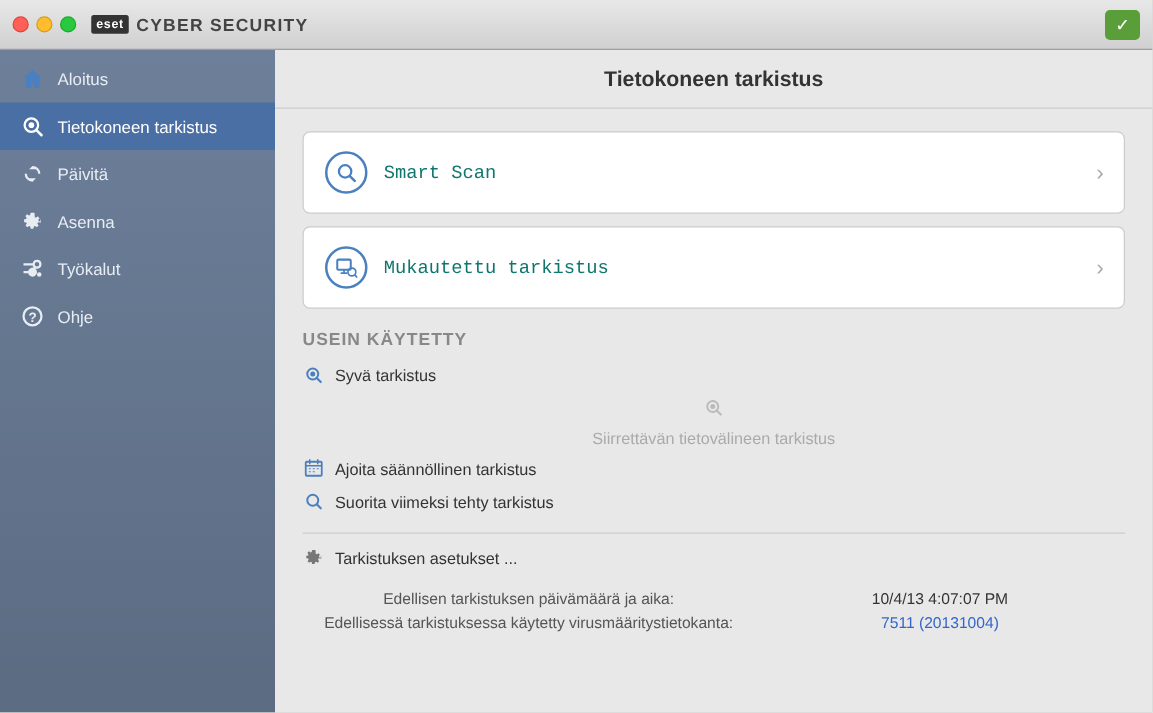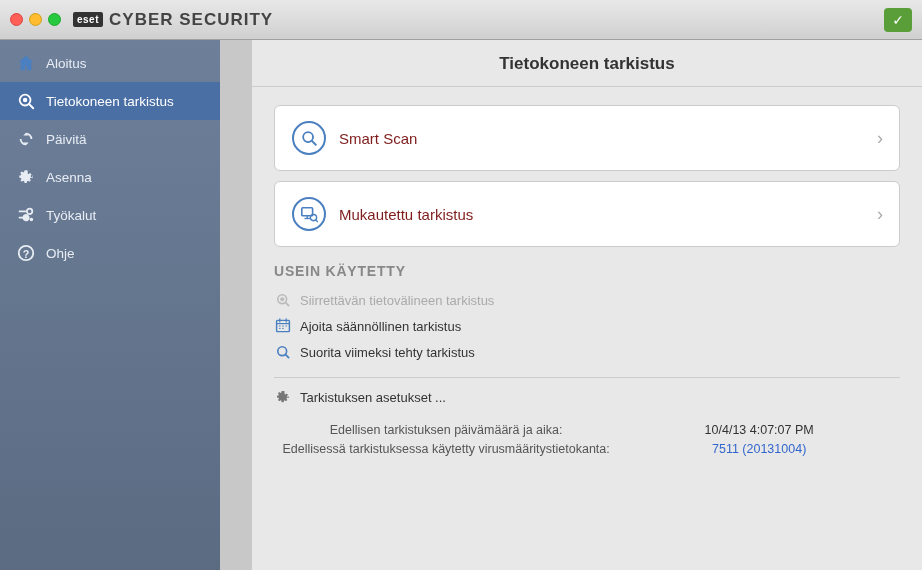--- a/index.html
+++ b/index.html
@@ -45,21 +45,21 @@
     .eset-badge {
       background: #333;
       color: #fff;
       font-size: 10px;
       font-weight: bold;
       padding: 2px 4px;
       border-radius: 2px;
       letter-spacing: 0.5px;
     }
     .titlebar-title {
-      font-size: 17px;
+      font-size: 14px;
       font-weight: 600;
       color: #444;
       letter-spacing: 1px;
     }
     .titlebar-checkmark {
       position: absolute;
       right: 10px;
       width: 28px;
       height: 24px;
       background: #5a9e3a;
@@ -68,21 +68,20 @@
       align-items: center;
       justify-content: center;
       color: white;
       font-size: 14px;
     }
 
     
     .app-body {
       display: flex;
       height: calc(570px - 40px);
-      gap: 32px;
     }
 
     
     .sidebar {
       width: 220px;
       background: linear-gradient(to bottom, #6e7f9a, #5a6b82);
       display: flex;
       flex-direction: column;
       padding-top: 4px;
     }
@@ -156,21 +155,22 @@
       display: flex;
       align-items: center;
       justify-content: center;
       flex-shrink: 0;
       margin-right: 12px;
     }
     .scan-card-label {
       flex: 1;
       font-size: 15px;
       font-weight: 500;
-      color: #7f1d1d;
+      color: #0f766e;
+      font-family: Liberation Mono, monospace;
     }
     .scan-card-arrow {
       color: #aaa;
       font-size: 18px;
     }
 
     
     .section-label {
       font-size: 14px;
       font-weight: 700;
@@ -190,20 +190,21 @@
       align-items: center;
       gap: 8px;
       padding: 4px 0;
       font-size: 13px;
       color: #333;
       cursor: pointer;
     }
     .quick-list-item.disabled {
       color: #aaa;
       cursor: default;
+      flex-direction: column;
     }
     .quick-item-icon {
       width: 18px;
       height: 18px;
       display: flex;
       align-items: center;
       justify-content: center;
       flex-shrink: 0;
     }
 
@@ -393,20 +394,30 @@
           </div>
         </div>
         <span class="scan-card-label">Mukautettu tarkistus</span>
         <span class="scan-card-arrow">›</span>
       </div>
 
       <div class="section-label">USEIN KÄYTETTY</div>
 
       <ul class="quick-list">
 
+        <li class="quick-list-item">
+          <span class="quick-item-icon icon-blue">
+            <svg width="16" height="16" viewBox="0 0 20 20" fill="currentColor">
+              <circle cx="9" cy="9" r="5.5" stroke="currentColor" stroke-width="2" fill="none"></circle>
+              <line x1="13" y1="13" x2="17" y2="17" stroke="currentColor" stroke-width="2.2" stroke-linecap="round"></line>
+              <circle cx="9" cy="9" r="2.5" fill="currentColor"></circle>
+            </svg>
+          </span>
+          <span>Syvä tarkistus</span>
+        </li>
 
         <li class="quick-list-item disabled">
           <span class="quick-item-icon icon-gray">
             <svg width="16" height="16" viewBox="0 0 20 20" fill="currentColor">
               <circle cx="9" cy="9" r="5.5" stroke="#bbb" stroke-width="2" fill="none"></circle>
               <line x1="13" y1="13" x2="17" y2="17" stroke="#bbb" stroke-width="2.2" stroke-linecap="round"></line>
               <circle cx="9" cy="9" r="2.5" fill="#bbb"></circle>
             </svg>
           </span>
           <span>Siirrettävän tietovälineen tarkistus</span>

